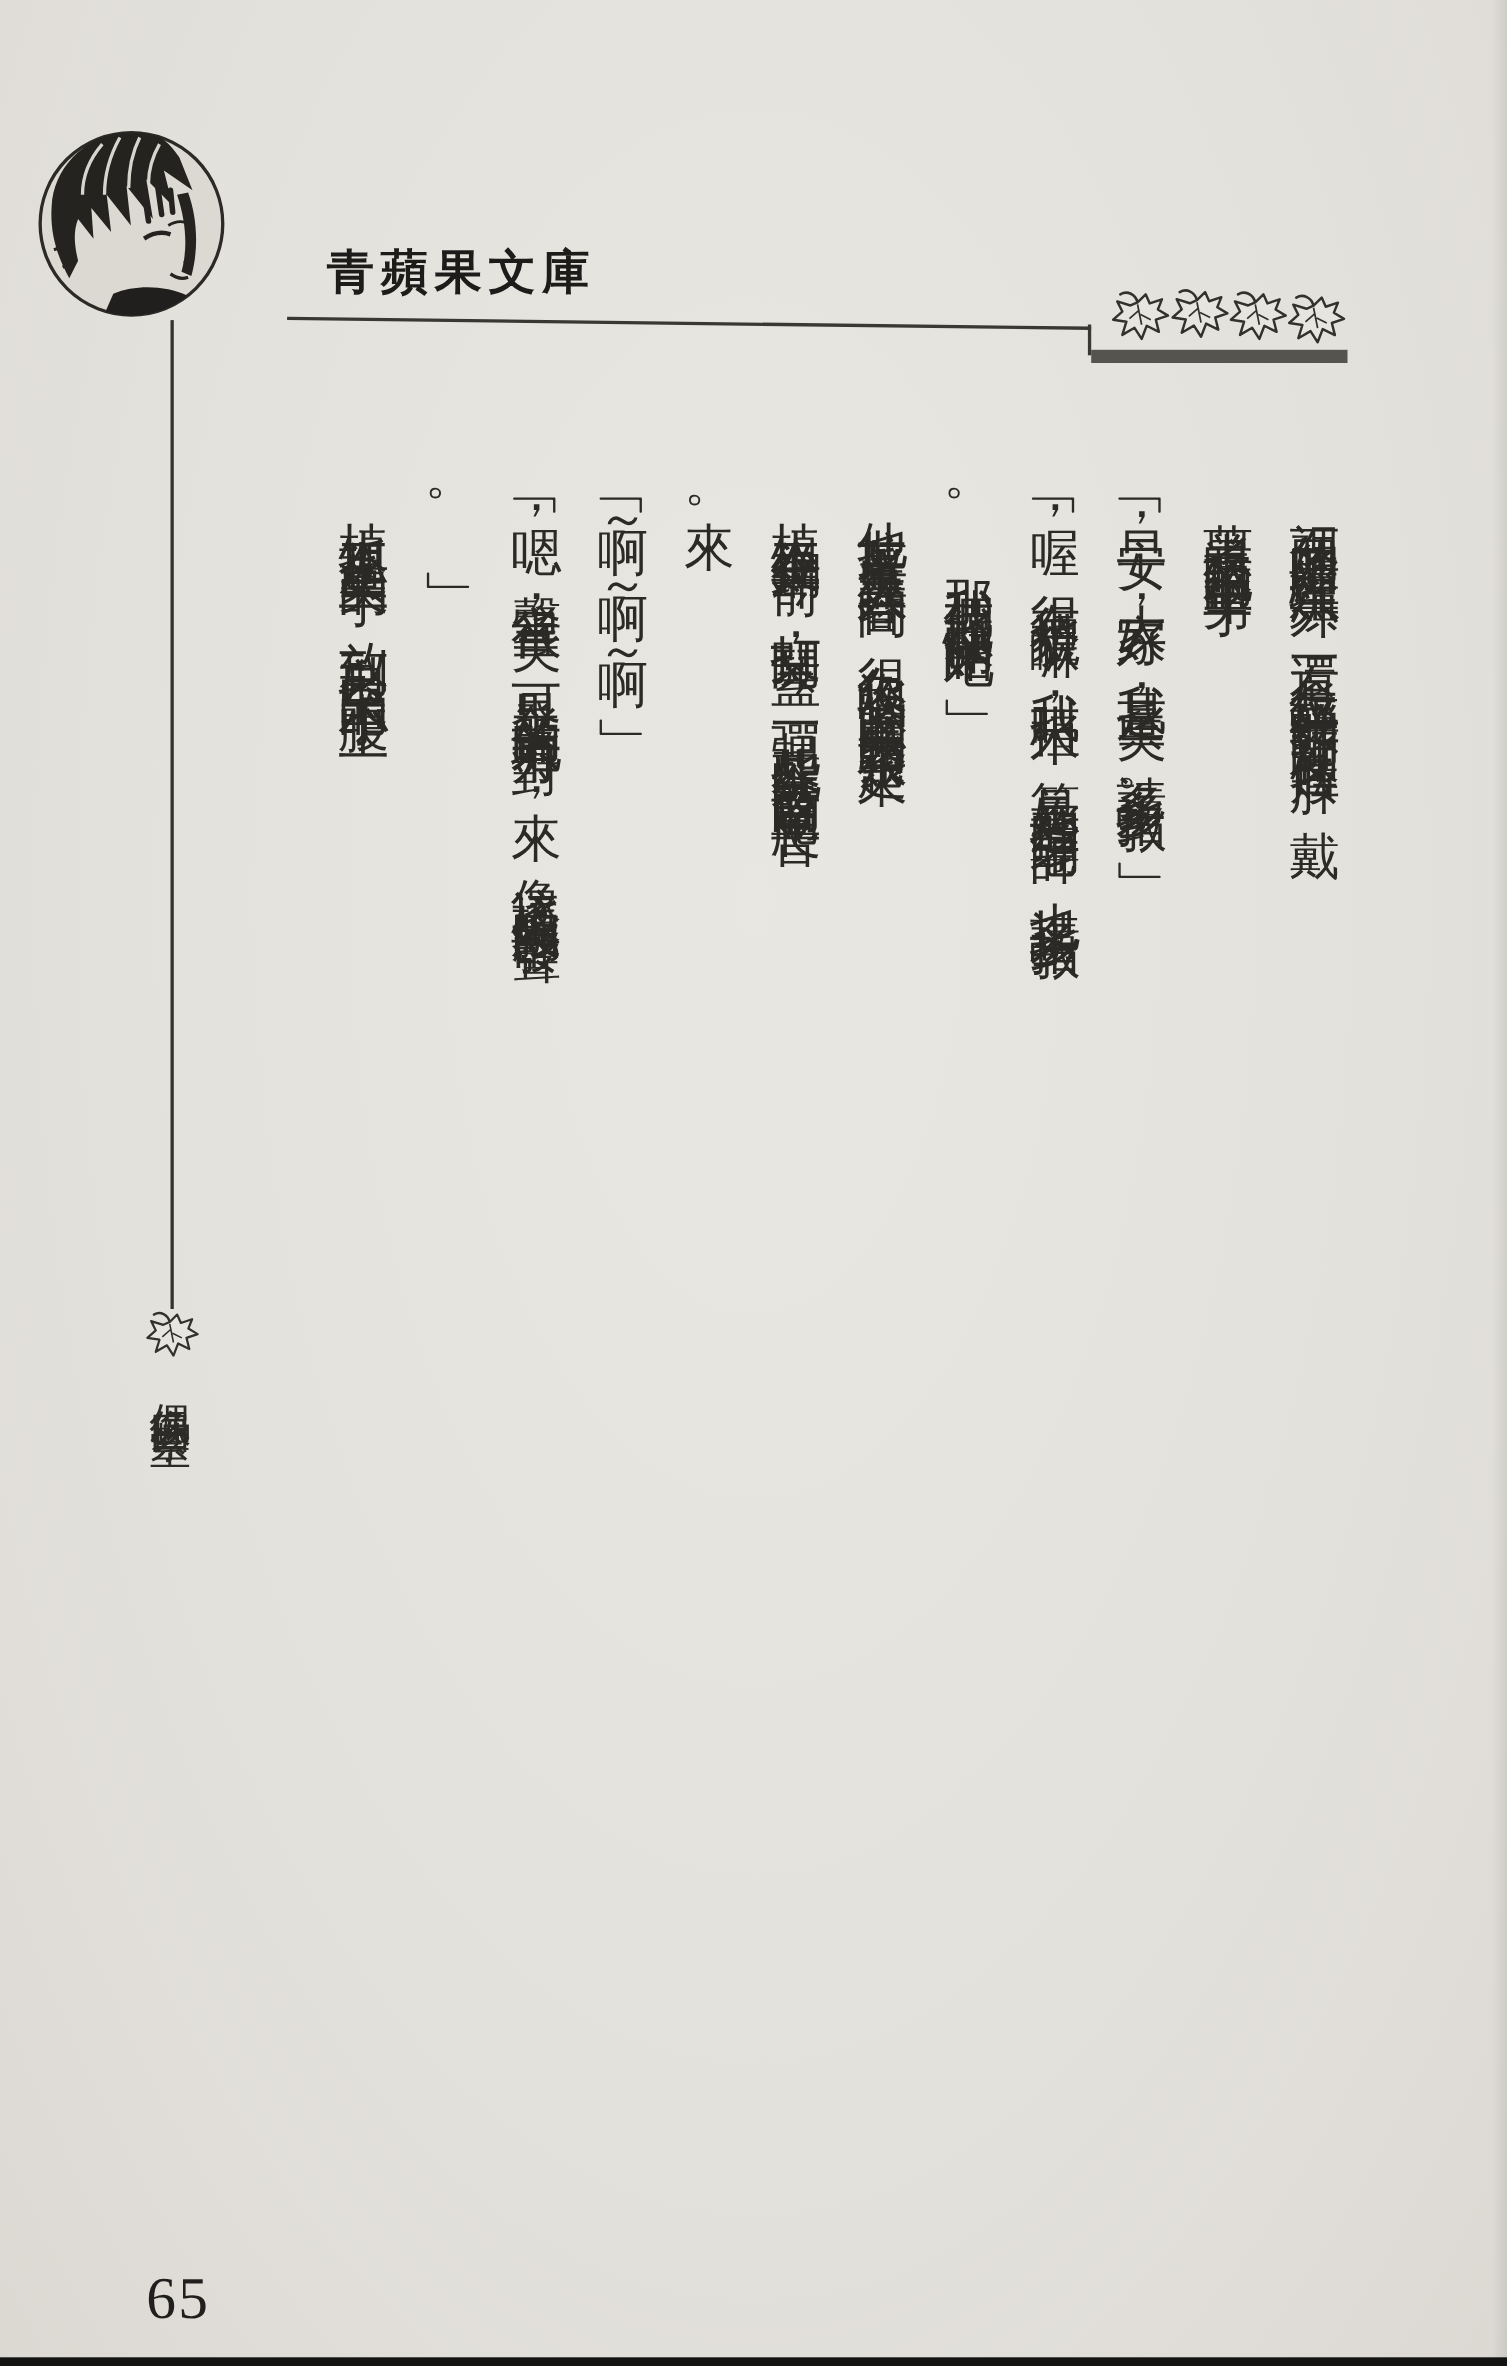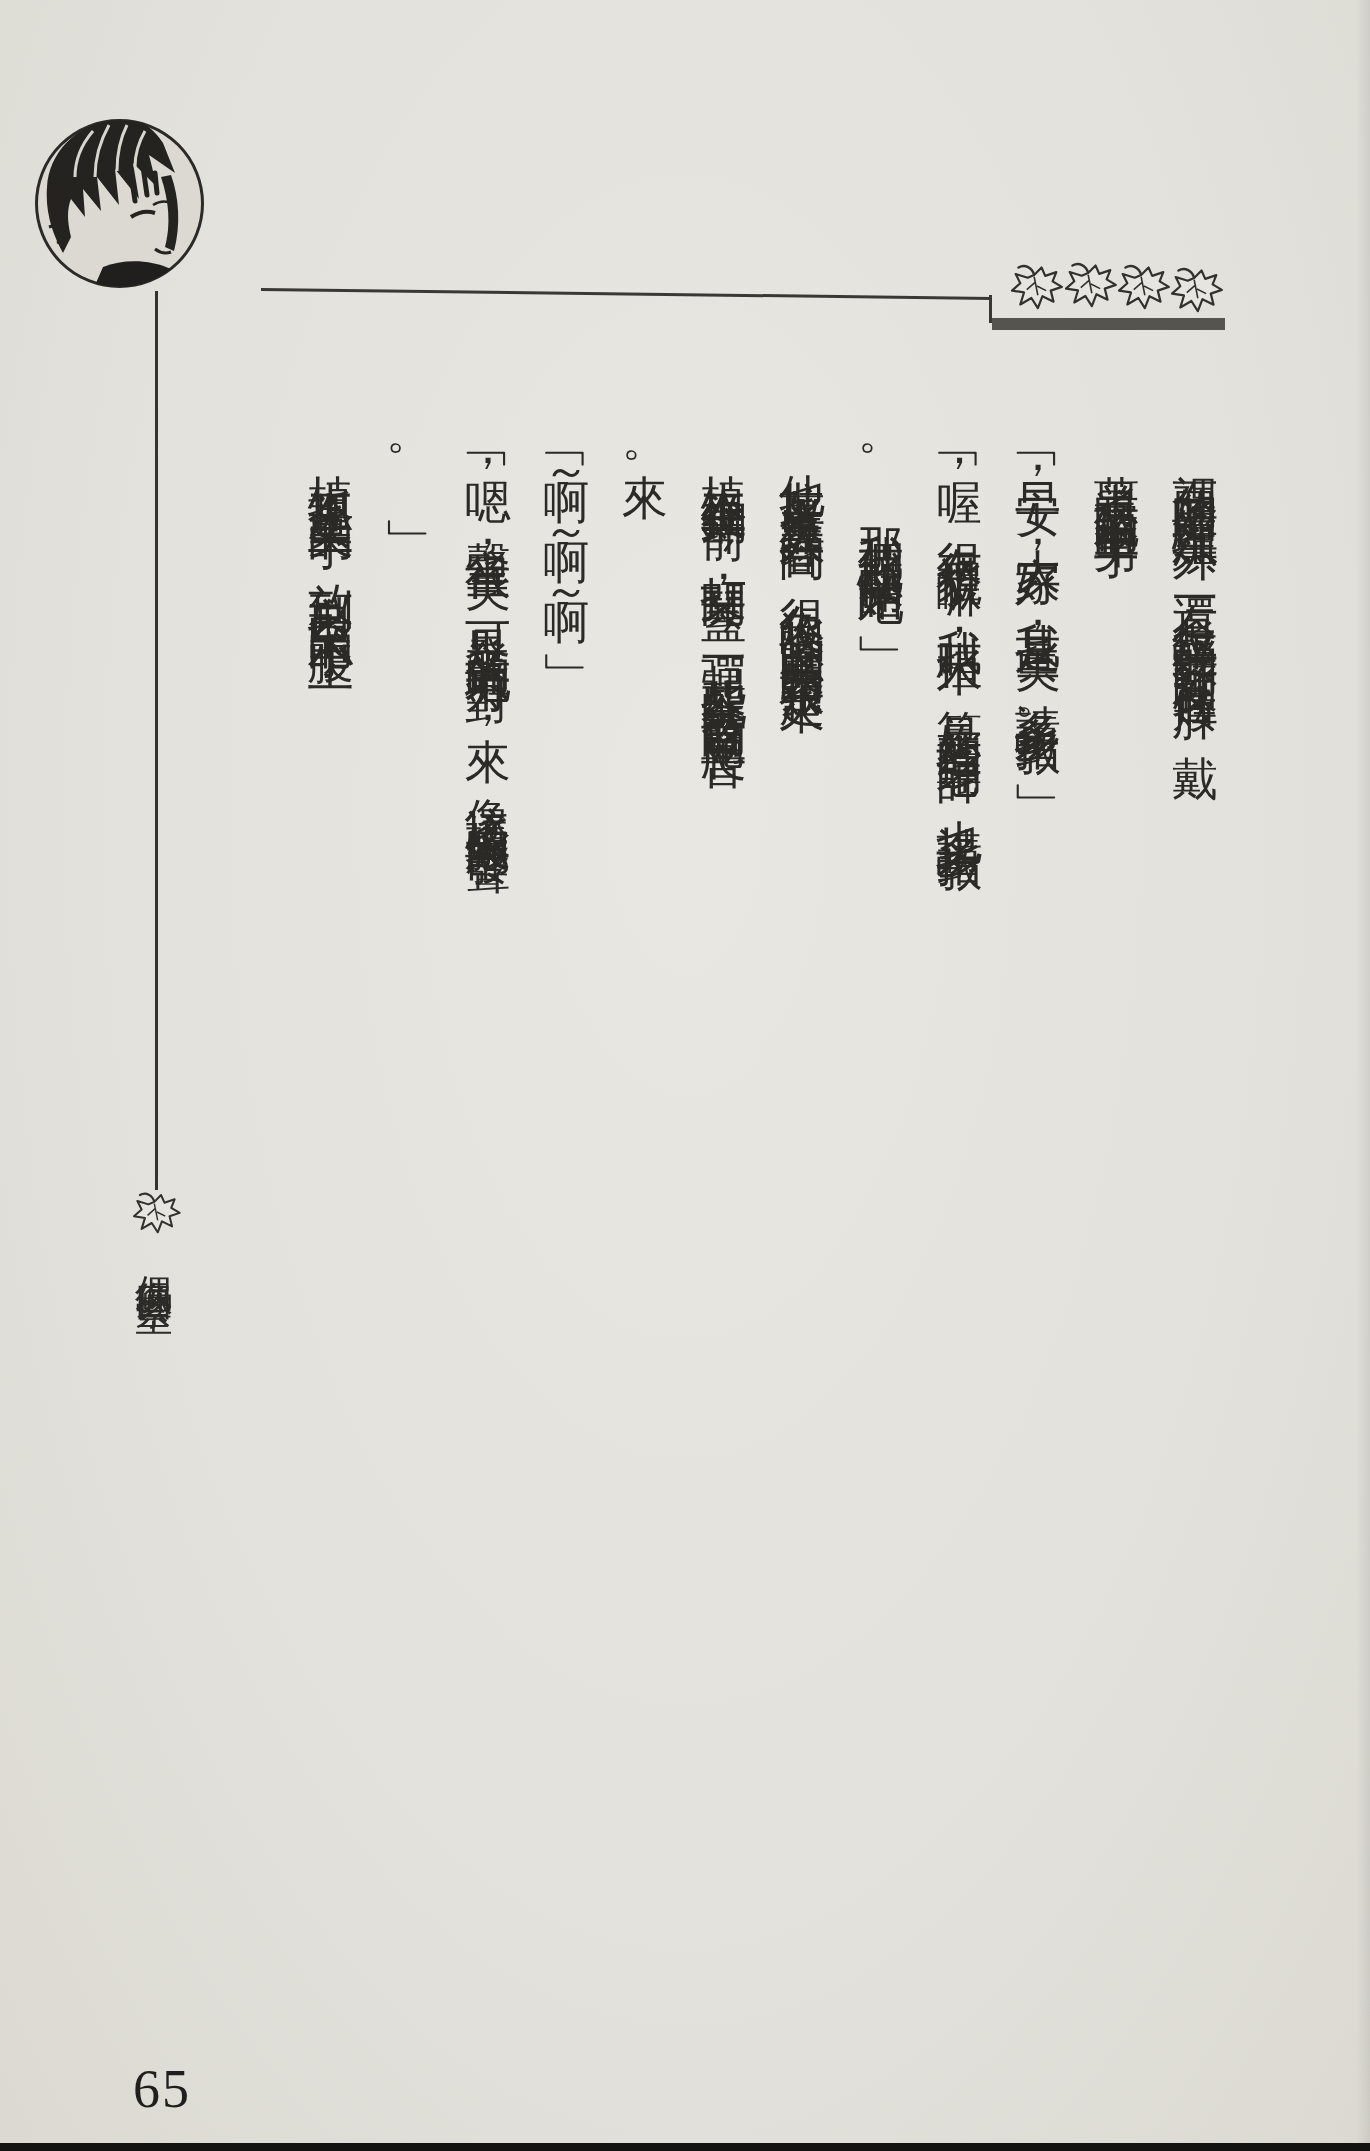--- a/index.html
+++ b/index.html
@@ -101,20 +101,21 @@
         <path d="M98,100 q12,-8 24,-4" stroke="#242320" stroke-width="4" fill="none"></path>
         <path d="M120,88 q8,-5 15,-3" stroke="#242320" stroke-width="2.5" fill="none"></path>
         <path d="M136,112 l4,8 l-6,2" stroke="#242320" stroke-width="2.5" fill="none"></path>
         <path d="M122,132 q8,6 16,3" stroke="#242320" stroke-width="3" fill="none"></path>
         <path d="M20,90 l11,-6 M16,110 l12,-4 M24,126 l10,-5" stroke="#242320" stroke-width="3" fill="none"></path>
         <path d="M70,150 C90,142 116,142 138,152 L150,173 L60,173 Z" fill="#201f1d"></path>
       </g>
     </svg>
   </div>
 
+  <div class="header-title">青蘋果文庫</div>
   <div class="header-rule"></div>
   <div class="header-step"></div>
   <div class="header-bar"></div>
   <div class="header-leaves">
     <svg class="leaf" style="left:0;top:2px">
         <use href="#leaf-shape"></use>
       </svg>
     <svg class="leaf" style="left:54px;top:0">
         <use href="#leaf-shape"></use>
       </svg>

